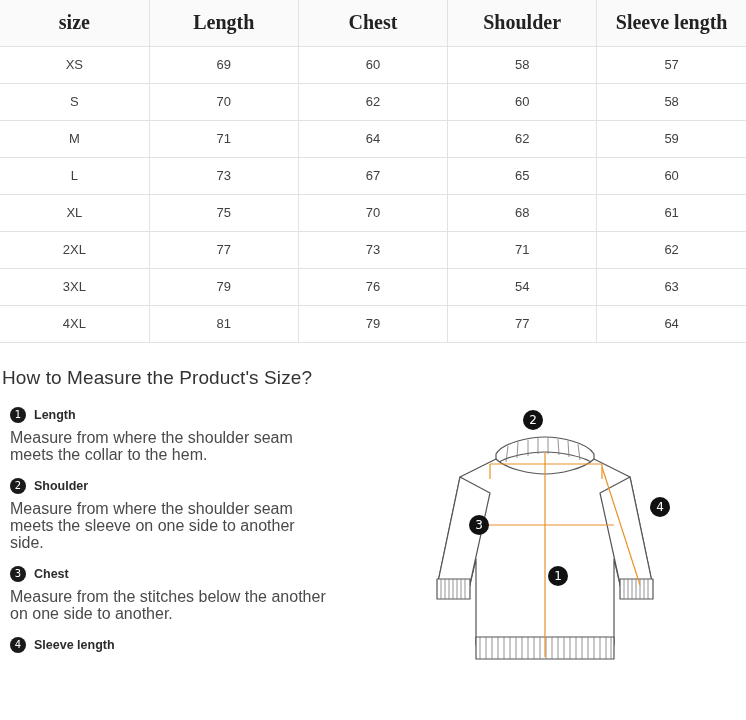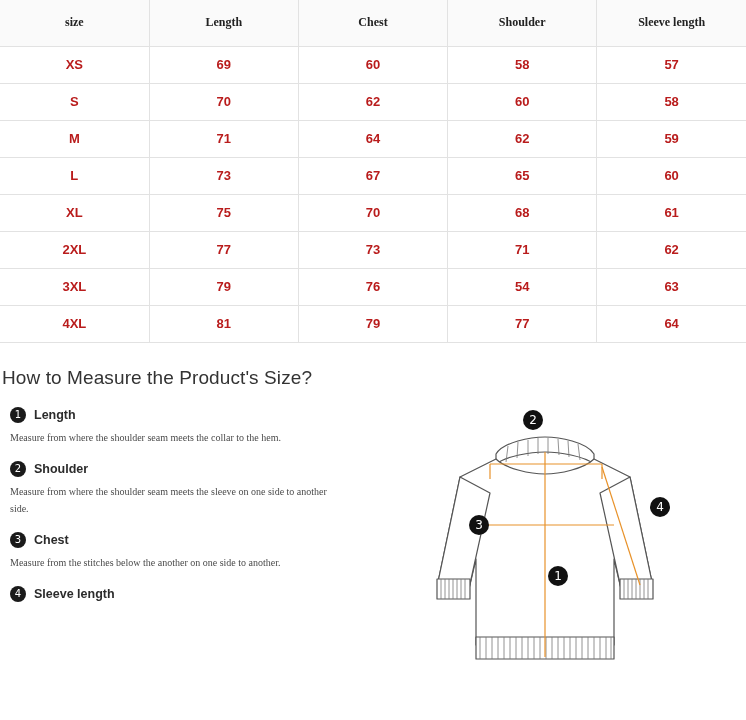--- a/index.html
+++ b/index.html
@@ -23,29 +23,29 @@
 
   
   .size-table {
     width: 746px;
     border-collapse: collapse;
     table-layout: fixed;
   }
   .size-table th, .size-table td {
     border: 1px solid #e2e2e2;
     text-align: center;
-    font-weight: bold;
-    color: #b91c1c;
+    font-weight: normal;
+    color: #404040;
   }
   .size-table thead th {
     height: 46px;
     background: #fafafa;
     font-family: "Liberation Serif", serif;
     font-weight: bold;
-    font-size: 12px;
+    font-size: 20px;
     color: #222222;
   }
   .size-table tbody td {
     height: 37px;
     font-size: 13px;
     background: #ffffff;
   }
   .size-table th:first-child, .size-table td:first-child { border-left: none; }
   .size-table th:last-child, .size-table td:last-child { border-right: none; }
   .size-table thead th { border-top: none; }
@@ -87,25 +87,24 @@
     flex: 0 0 auto;
     font-family: "DejaVu Sans", sans-serif;
   }
   .step-title {
     margin-left: 8px;
     font-size: 12.5px;
     font-weight: bold;
     color: #2b2b2b;
   }
   .step-desc {
-    font-size: 10px;
+    font-size: 16px;
     line-height: 17px;
     color: #4a4a4a;
     max-width: 320px;
-    font-family: Liberation Serif, serif;
   }
 
   
   .illus {
     flex: 1;
     position: relative;
   }
   .illus svg { display: block; }
   .marker {
     position: absolute;

